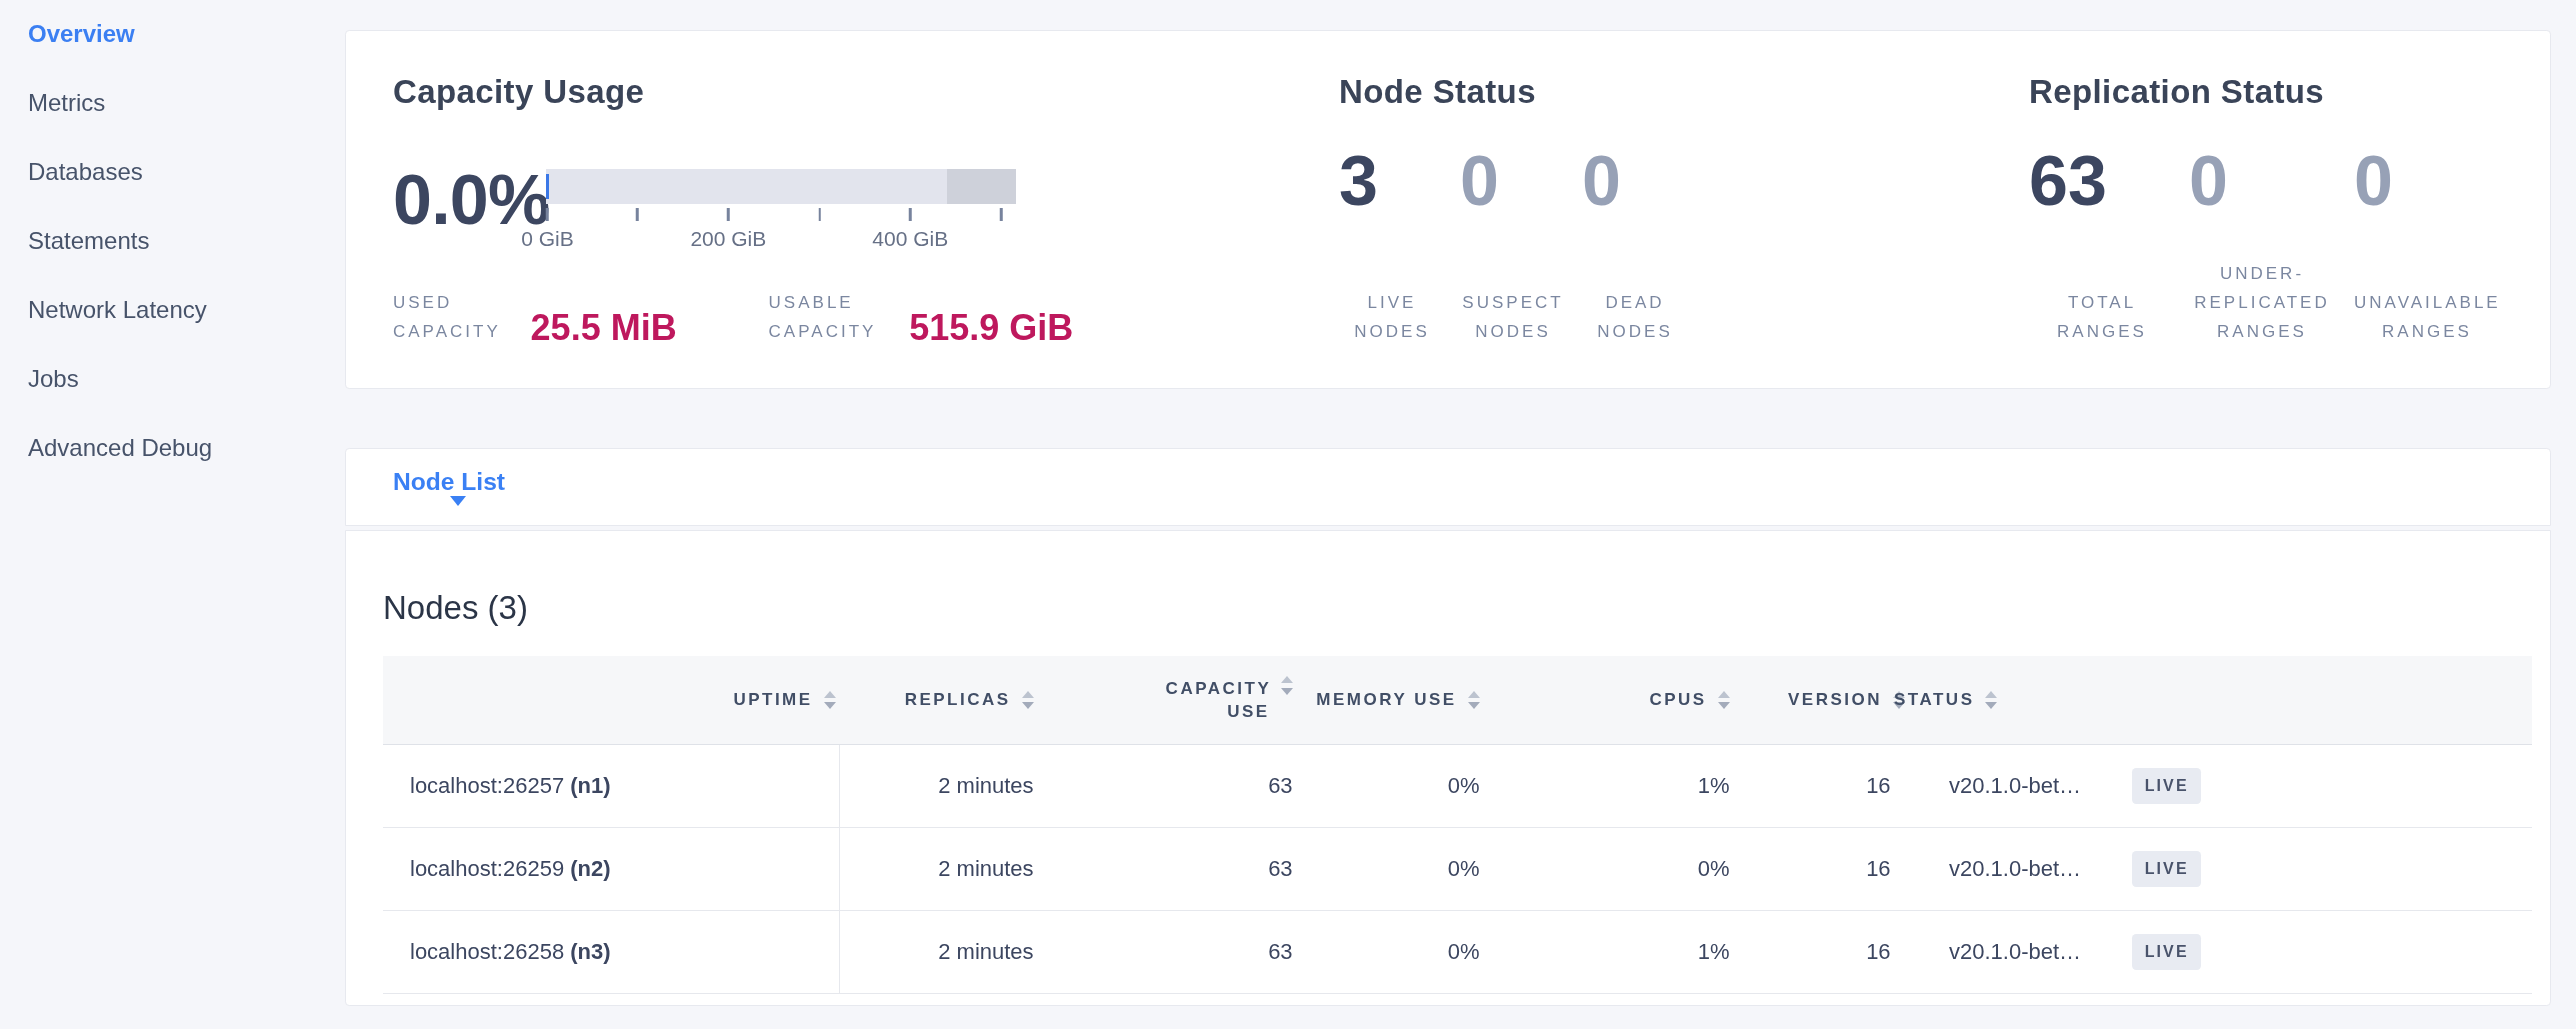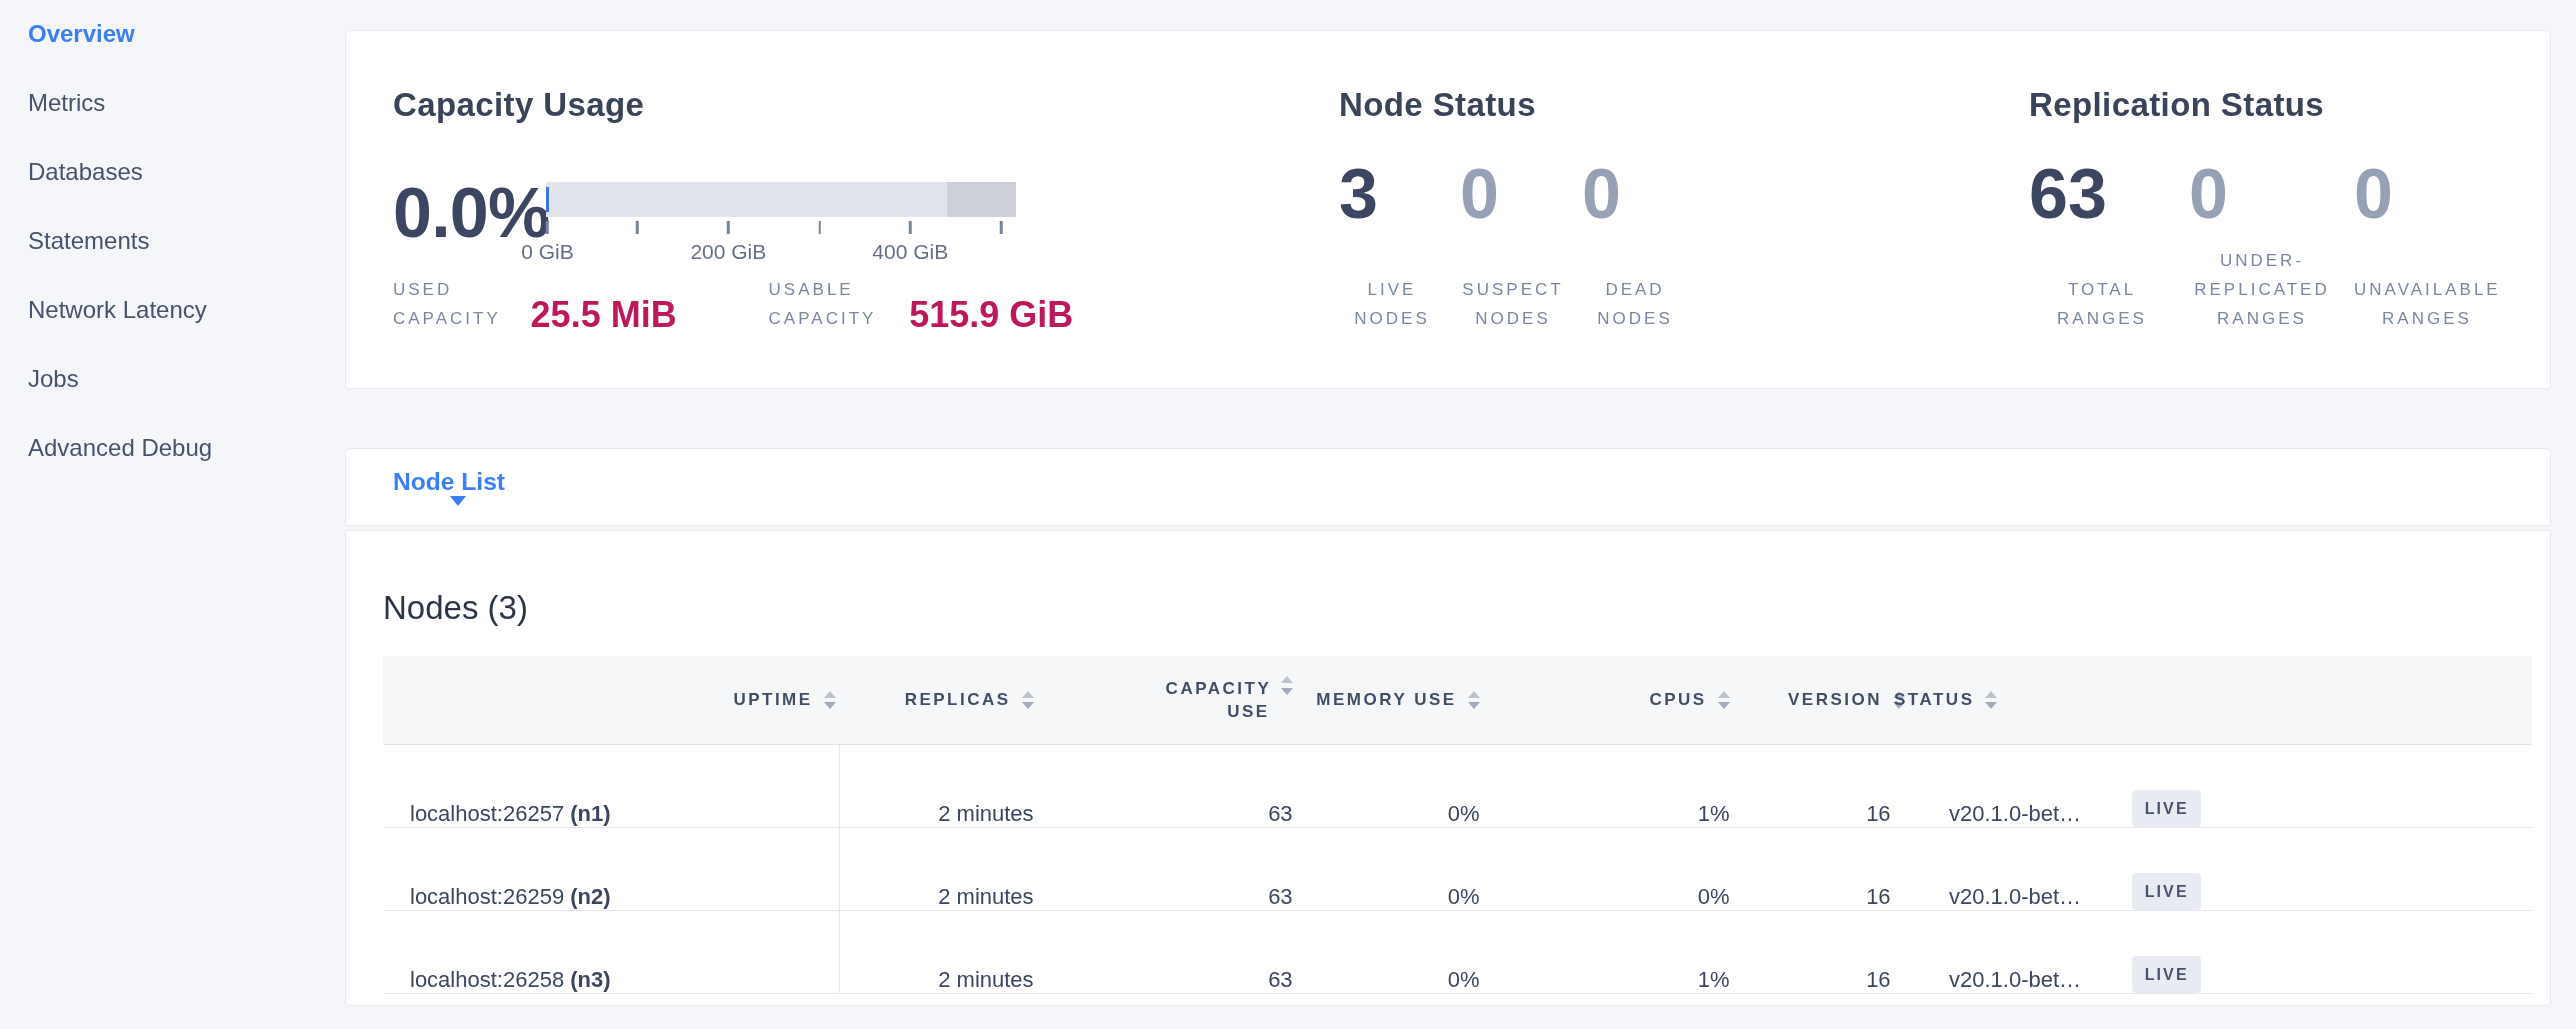--- a/index.html
+++ b/index.html
@@ -18,21 +18,21 @@
     display:block; font-size:24px; line-height:24px; margin-bottom:45px;
     color:#47536a; cursor:pointer; white-space:nowrap;
   }
   .side-item.active { color:#3b7ff2; font-weight:bold; }
 
   
   .card {
     position:absolute; left:345px; width:2206px;
     background:#ffffff; border:0.8px solid #e7e9ef; border-radius:4.2px;
   }
-  #card-overview { top:30px; height:359px; display:flex; padding:13px 47px; }
+  #card-overview { top:30px; height:359px; display:flex; padding:0 47px; }
   #card-nodelist { top:448px; height:78px; display:flex; align-items:center; padding-left:47px; border-radius:4.2px 4.2px 0 0; }
   #card-nodes    { top:530px; height:476px; padding:0 37px; border-radius:0 0 4.2px 4.2px; }
 
   
   .section { display:flex; flex-direction:column; height:100%; }
   .sec-capacity    { width:946px; }
   .sec-nodestatus  { width:690px; }
   .sec-replication { flex:1; }
   .sec-title { margin-top:42px; font-size:33px; font-weight:bold; color:#3a4458; letter-spacing:0.4px; }
 
@@ -93,21 +93,21 @@
   .th:first-child { padding-left:27px; }
   .th-cap .th-label { width:104px; text-align:right; line-height:23px; }
   .th-ver { padding-left:55px; }
   .th-status { padding-left:0px; }
   .sort { display:inline-flex; flex-direction:column; margin-left:11px; row-gap:4.2px; }
   .sort i { display:block; width:0; height:0; border-left:6.8px solid transparent; border-right:6.8px solid transparent; }
   .sort .up { border-bottom:7.6px solid #bcc3cf; }
   .sort .dn { border-top:7.6px solid #a3abbb; }
 
   .tbody .trow { height:83px; border-bottom:0.8px solid #e6e8ed; background:#fff; }
-  .td { display:flex; align-items:flex-end; font-size:22px; color:#3c4660; }
+  .td { display:flex; align-items:center; font-size:22px; color:#3c4660; }
   .td.num { justify-content:flex-end; padding-right:3.4px;padding-left:30px; }
   .td-nodes { padding-left:27px; }
   .td-uptime { border-left:0.8px solid #e6e8ed; }
   .td-ver { padding-left:55px; }
   .node-name { font-weight:bold; white-space:pre; }
   .badge {
     background:#e8ebf2; color:#49536b; font-size:16px; font-weight:bold;
     letter-spacing:2.1px; text-transform:uppercase; padding:9.3px 12.7px; border-radius:4.2px;
   }
 </style>

